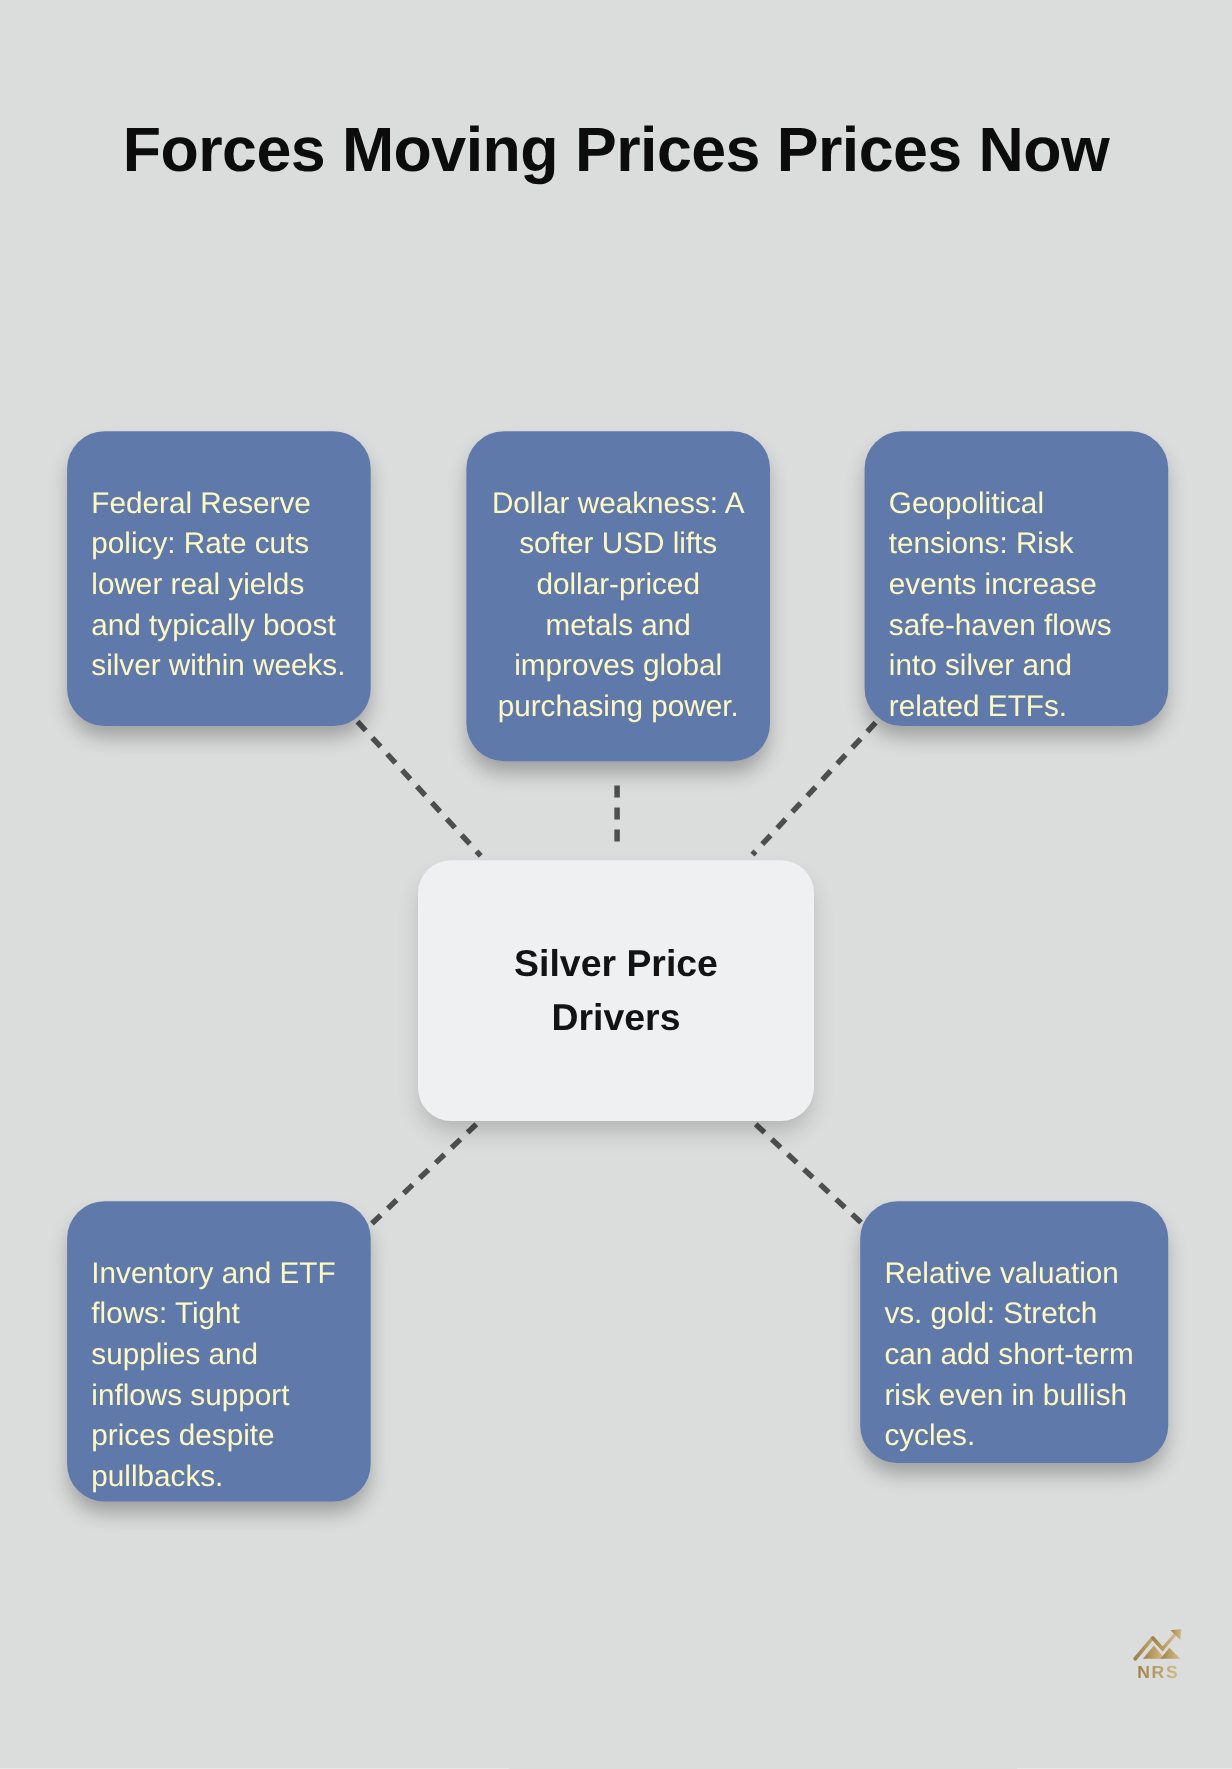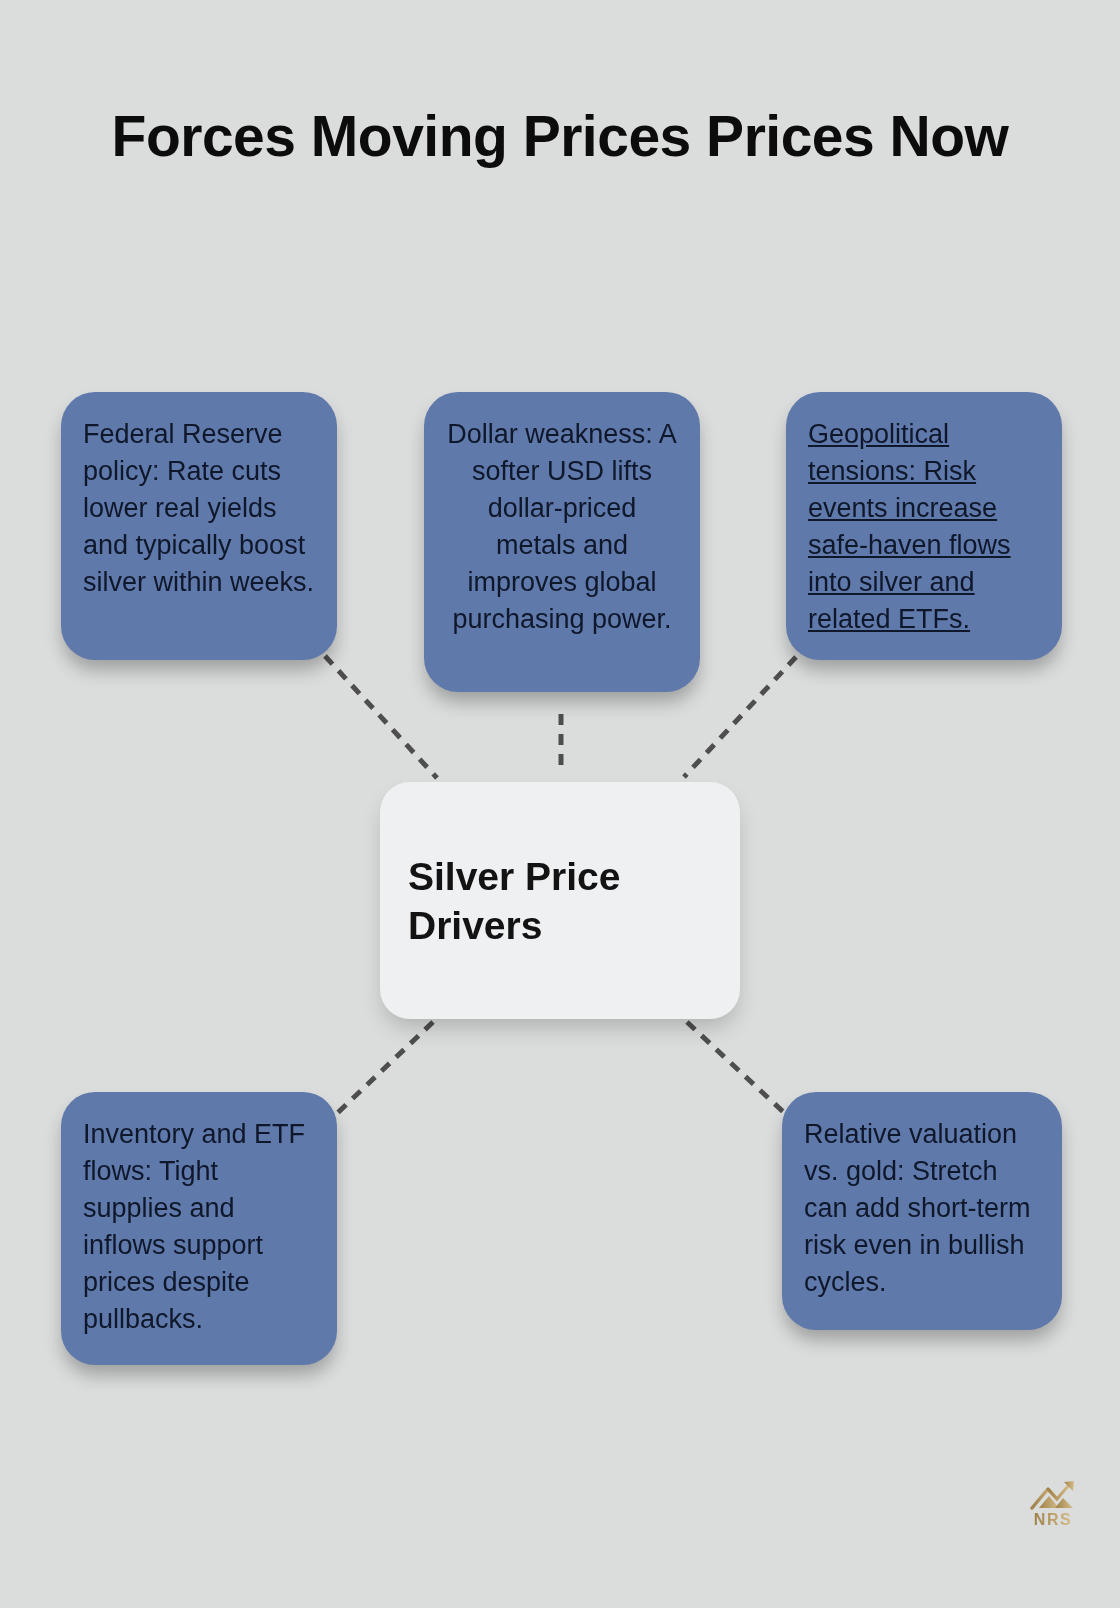--- a/index.html
+++ b/index.html
@@ -31,47 +31,48 @@
     left: 0; top: 0;
     width: 1120px;
     height: 1608px;
   }
 
   .driver-box {
     position: absolute;
     background: #5f79ab;
     border-radius: 34px;
     box-shadow: 0 12px 18px -2px rgba(0,0,0,0.28);
-    color: #0f172a;
+    color: #fef9c3;
     font-size: 27px;
     line-height: 37px;
-    padding: 24px 22px;
+    padding: 47px 22px;
     box-sizing: border-box;
   }
 
   .box-fed        { left: 61px;  top: 392px;  width: 276px; height: 268px; }
   .box-dollar     { left: 424px; top: 392px;  width: 276px; height: 300px; text-align: center; }
-  .box-geo        { left: 786px; top: 392px;  width: 276px; height: 268px; text-decoration: underline; }
+  .box-geo        { left: 786px; top: 392px;  width: 276px; height: 268px; }
   .box-inventory  { left: 61px;  top: 1092px; width: 276px; height: 273px; }
   .box-valuation  { left: 782px; top: 1092px; width: 280px; height: 238px; }
 
   .center-node {
     position: absolute;
     left: 380px; top: 782px;
     width: 360px; height: 237px;
     background: #eff0f2;
     border-radius: 30px;
     box-shadow: 0 12px 22px -4px rgba(0,0,0,0.20);
     display: flex;
     align-items: center;
     justify-content: center;
   }
 
   .center-node-label {
-    font-size: 39px;
+    text-align: center;
+    font-size: 34px;
     line-height: 49px;
     font-weight: 700;
     color: #131313;
     padding: 0 28px;
   }
 
   .nrs-logo {
     position: absolute;
     left: 994px; top: 1477px;
     width: 52px; height: 52px;

